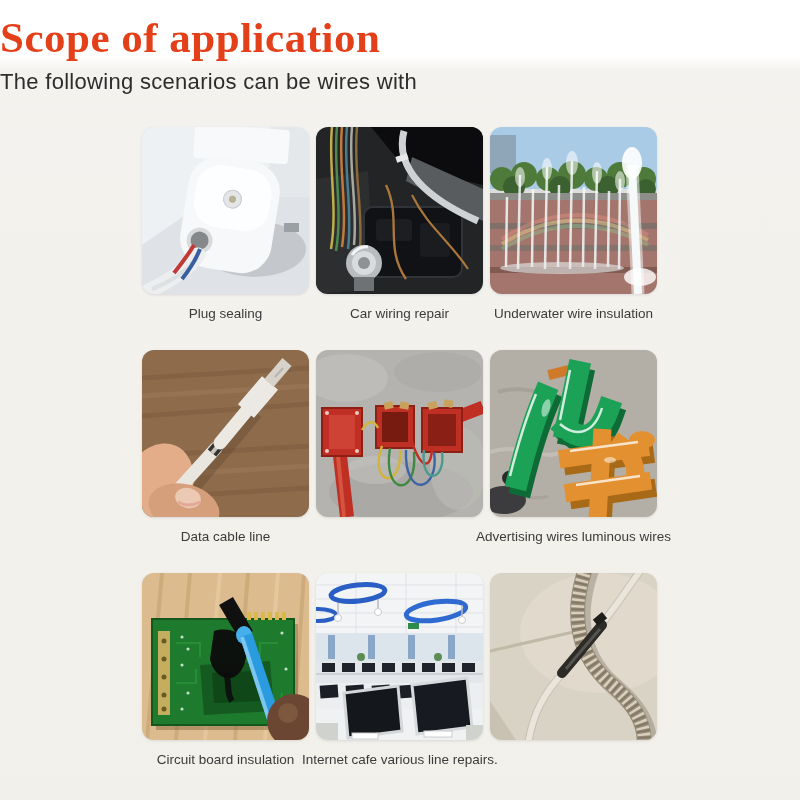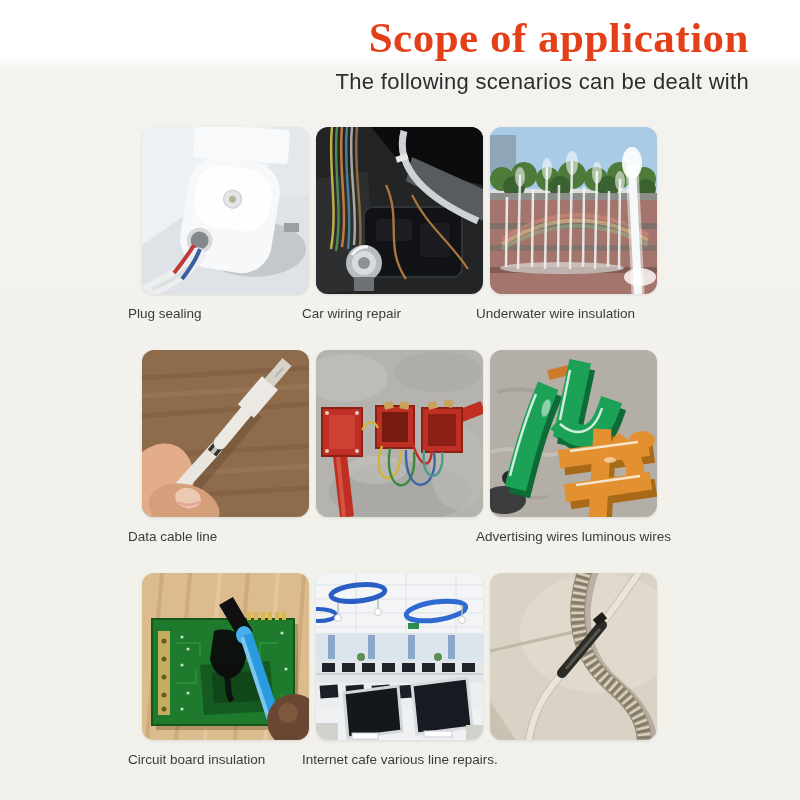--- a/index.html
+++ b/index.html
@@ -1,52 +1,52 @@
 <!DOCTYPE html>
 <html><head>
 <meta charset="utf-8">
 <style>
   html,body{margin:0;padding:0;width:800px;height:800px;overflow:hidden;}
   body{
     font-family:"Liberation Sans",sans-serif;
     background:linear-gradient(180deg,#ffffff 0%,#ffffff 7%,#f4f2ee 9%,#f2f0ea 100%);
   }
   .page{position:relative;width:800px;height:800px;}
-  .hdr{position:absolute;top:0;left:0;width:749px;text-align:right;}
+  .hdr{position:absolute;top:0;left:0;width:749px;text-align:left;}
   .title{
     margin:0;padding-top:14px;
     font-family:"Liberation Serif",serif;font-weight:bold;
     font-size:43px;line-height:48px;color:#e3401a;letter-spacing:0.5px;
   }
   .subtitle{
     margin:7px 0 0 0;font-size:22px;line-height:26px;color:#2d2d2d;letter-spacing:0.3px;
   }
   .grid{
     position:absolute;left:142px;top:127px;width:516px;
     display:grid;grid-template-columns:repeat(3,167px);column-gap:7px;row-gap:26px;
   }
   figure.cell{margin:0;width:167px;}
   .photo{
     width:167px;height:167px;border-radius:12px;overflow:hidden;position:relative;
     background:#ddd;box-shadow:0 1px 3px rgba(0,0,0,0.10);
   }
   .photo svg{display:block;width:167px;height:167px;}
   figcaption{
     margin:12px 0 0 -14px;width:195px;height:18px;
-    font-size:13.5px;color:#3b3b3b;text-align:left;white-space:nowrap;overflow:visible;
+    font-size:13.5px;color:#3b3b3b;text-align:center;white-space:nowrap;overflow:visible;
   }
 </style>
 </head>
 <body>
 
 <div class="page">
 
   <div class="hdr">
     <h1 class="title">Scope of application</h1>
-    <p class="subtitle">The following scenarios can be dealt with</p>
+    <p class="subtitle">The following scenarios can be wires with</p>
   </div>
 
   <div class="grid">
 
     <figure class="cell">
       <div class="photo">
         <svg viewBox="0 0 167 167" aria-hidden="true">
           <rect width="167" height="167" fill="#dfe3e7"></rect>
           <polygon points="0,0 167,0 167,26 95,52 0,118" fill="#eef1f3"></polygon>
           <rect x="128" y="0" width="39" height="70" fill="#e4e8eb"></rect>

